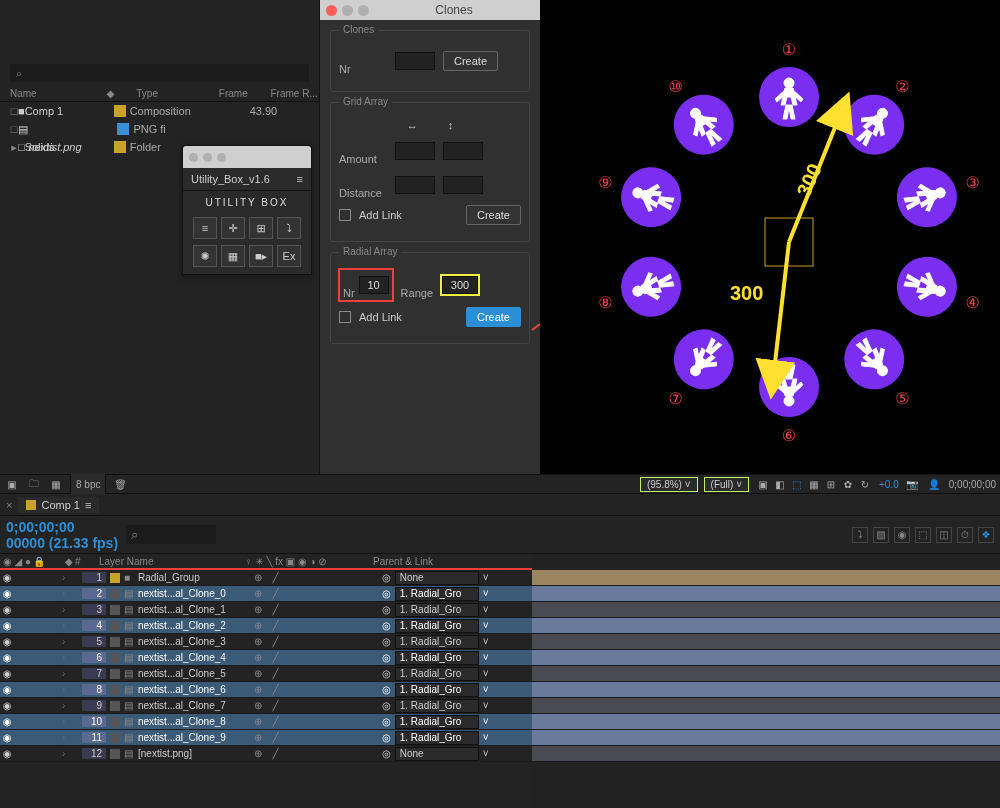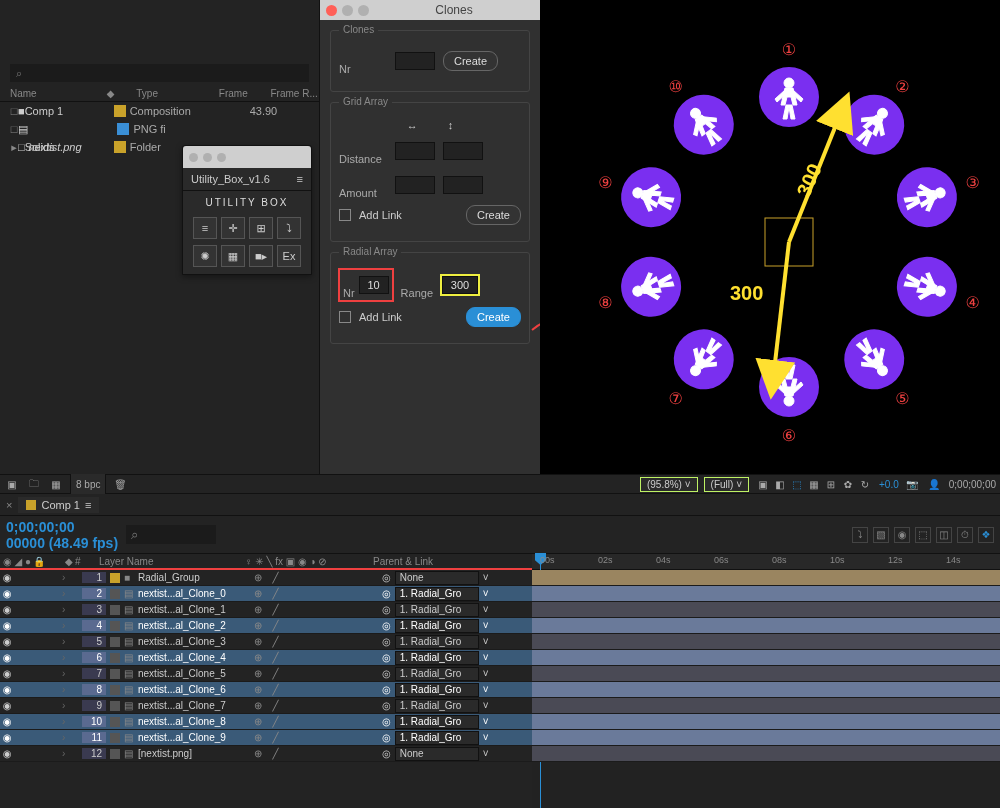--- a/index.html
+++ b/index.html
@@ -36,21 +36,21 @@
   .clones-pane { width: 220px; background: #303030; position: relative; }
   .clones-pane .tbar { background: #cfcfcf; height: 20px; display: flex; align-items: center; padding: 0 6px; gap: 5px; }
   .clones-pane .tbar .dot { width: 11px; height: 11px; border-radius: 50%; background: #b0b0b0; }
   .clones-pane .tbar .dot.red { background: #ff5f57; }
   .clones-pane .tbar .title { flex: 1; text-align: center; color: #444; font-size: 12px; }
   .fs { border: 1px solid #444; border-radius: 3px; margin: 10px 10px; padding: 10px 8px 10px 8px; position: relative; }
   .fs .legend { position: absolute; top: -7px; left: 8px; background: #303030; color: #888; font-size: 10px; padding: 0 4px; }
   .frow { display: flex; align-items: center; gap: 8px; margin: 6px 0; }
   .frow label { color: #aaa; font-size: 11px; width: 48px; margin-top: 16px; }
   .finput { background: #222; border: 1px solid #111; color: #ddd; width: 40px; height: 18px; text-align: center; font-size: 11px; }
-  .btn { background: #333; border: 1px solid #666; color: #ddd; padding: 3px 10px; font-size: 11px; border-radius: 9px; text-align: right; }
+  .btn { background: #333; border: 1px solid #666; color: #ddd; padding: 3px 10px; font-size: 11px; border-radius: 2px; text-align: right; }
   .btn.primary { background: #2a8fd6; border-color: #2a8fd6; color: #fff; }
   .chk { width: 12px; height: 12px; border: 1px solid #888; display: inline-block; }
   .highlight-red { outline: 2px solid #ef4040; outline-offset: -1px; }
   .highlight-yellow { outline: 2px solid #efef40; outline-offset: -1px; }
   .infowrap { text-align: center; margin: 12px 0; }
 
   
   .viewer-pane { flex: 1; background: #000; position: relative; }
   .viewer-pane svg { position: absolute; inset: 0; }
 
@@ -196,26 +196,26 @@
         </div>
       </div>
 
       <div class="fs">
         <div class="legend">Grid Array</div>
         <div class="frow" style="justify-content:center; gap:30px;">
           <span>↔</span>
           <span>↕</span>
         </div>
         <div class="frow">
-          <label>Distance</label>
+          <label>Amount</label>
           <input class="finput" style="">
           <input class="finput" style="">
         </div>
         <div class="frow">
-          <label>Amount</label>
+          <label>Distance</label>
           <input class="finput" style="">
           <input class="finput" style="">
         </div>
         <div class="frow">
           <span class="chk"></span>
           <span>Add Link</span>
           <span style="flex:1"></span>
           <button class="btn">Create</button>
         </div>
       </div>
@@ -331,21 +331,21 @@
       <span class="close">×</span>
       <span class="tab">
         <span class="swatch-s"></span>
         <span>Comp 1</span>
         <span>≡</span>
       </span>
     </div>
     <div class="tl-head">
       <div>
         <div class="timecode">0;00;00;00</div>
-        <div class="timecode sub">00000 (48.49 fps)</div>
+        <div class="timecode sub">00000 (21.33 fps)</div>
       </div>
       <input class="tl-search" placeholder="⌕" style="">
       <div class="right-icons">
         <span class="ico2">⤵</span>
         <span class="ico2">▧</span>
         <span class="ico2">◉</span>
         <span class="ico2">⬚</span>
         <span class="ico2">◫</span>
         <span class="ico2">⏱</span>
         <span class="ico2" style="color:#2a8fd6">❖</span>
@@ -586,31 +586,20 @@
               </span>
               <span class="parent">
                 <span>◎</span>
                 <span class="sel2">None</span>
                 <span>˅</span>
               </span>
             </div>
           </div>
       </div>
       <div class="tl-right">
-        <div class="ruler" id="ruler">
-          <div class="cti" style="left:8px"></div>
-        <span class="tick" style="left: 8px;">00s</span>
-            <span class="tick" style="left: 66px;">02s</span>
-            <span class="tick" style="left: 124px;">04s</span>
-            <span class="tick" style="left: 182px;">06s</span>
-            <span class="tick" style="left: 240px;">08s</span>
-            <span class="tick" style="left: 298px;">10s</span>
-            <span class="tick" style="left: 356px;">12s</span>
-            <span class="tick" style="left: 414px;">14s</span>
-          </div>
         <div class="bars" id="bars">
             <div class="bar org"></div>
             <div class="bar sel"></div>
             <div class="bar"></div>
             <div class="bar sel"></div>
             <div class="bar"></div>
             <div class="bar sel"></div>
             <div class="bar"></div>
             <div class="bar sel"></div>
             <div class="bar"></div>

